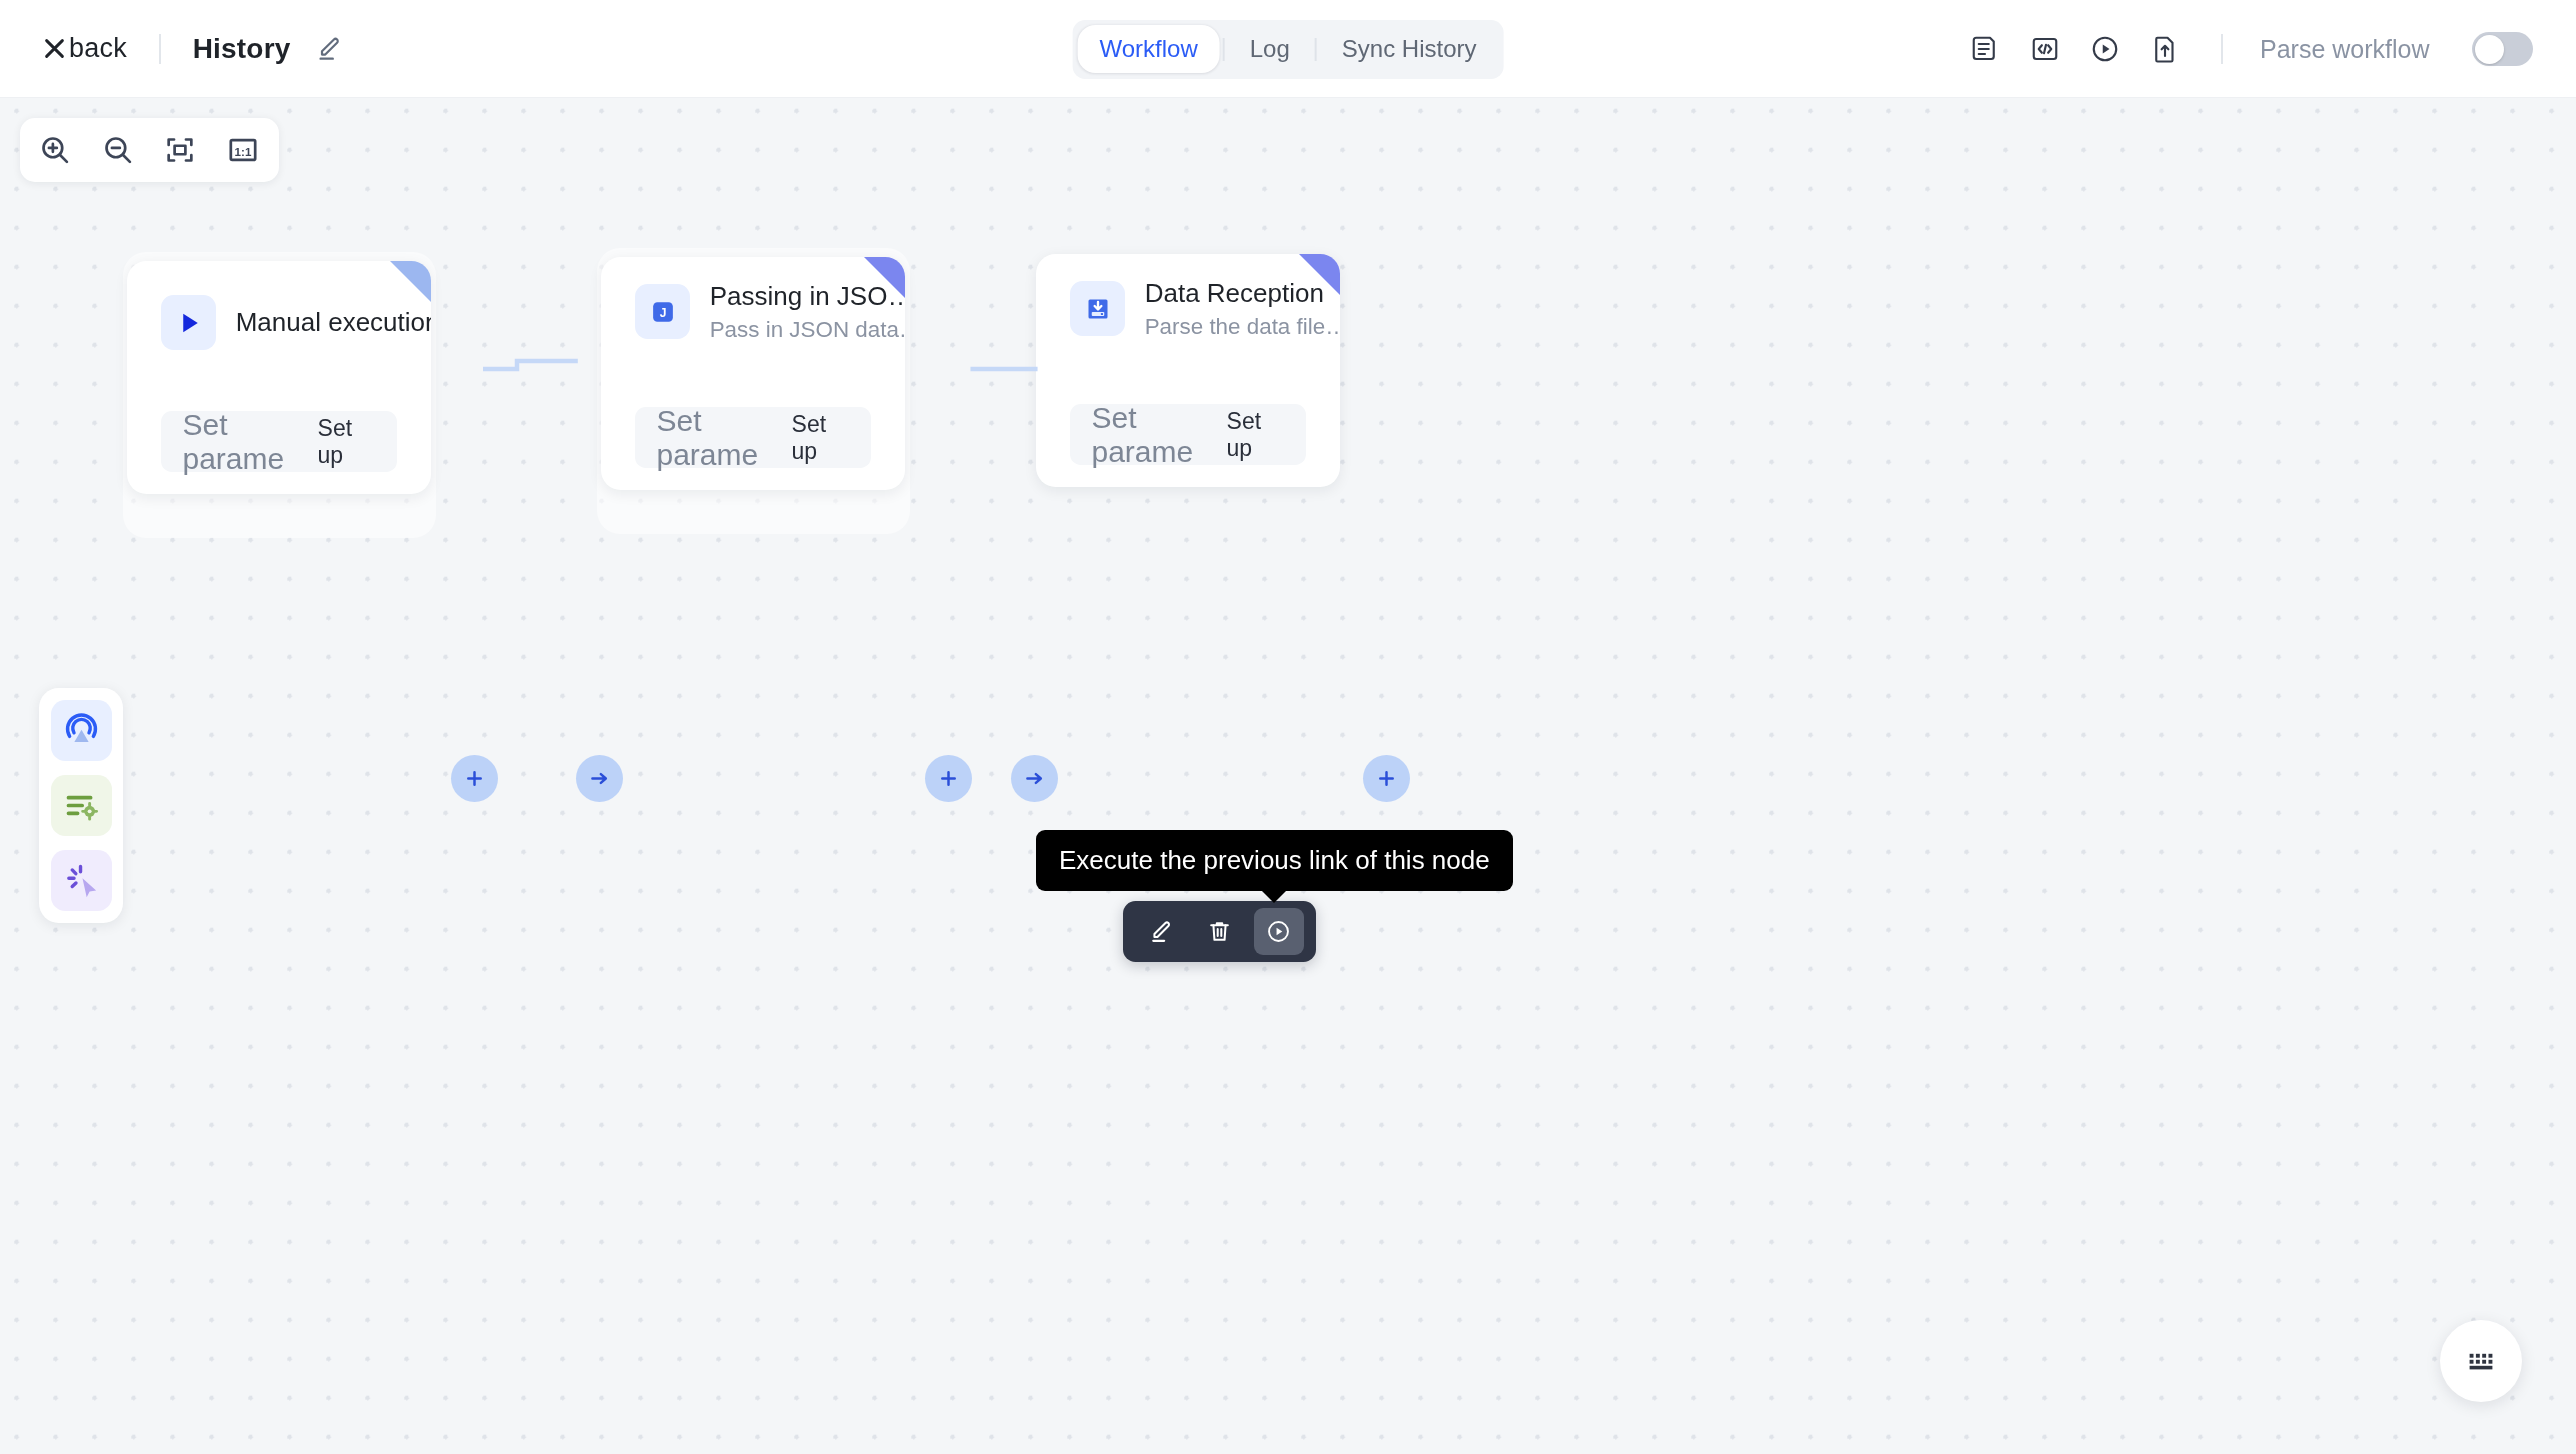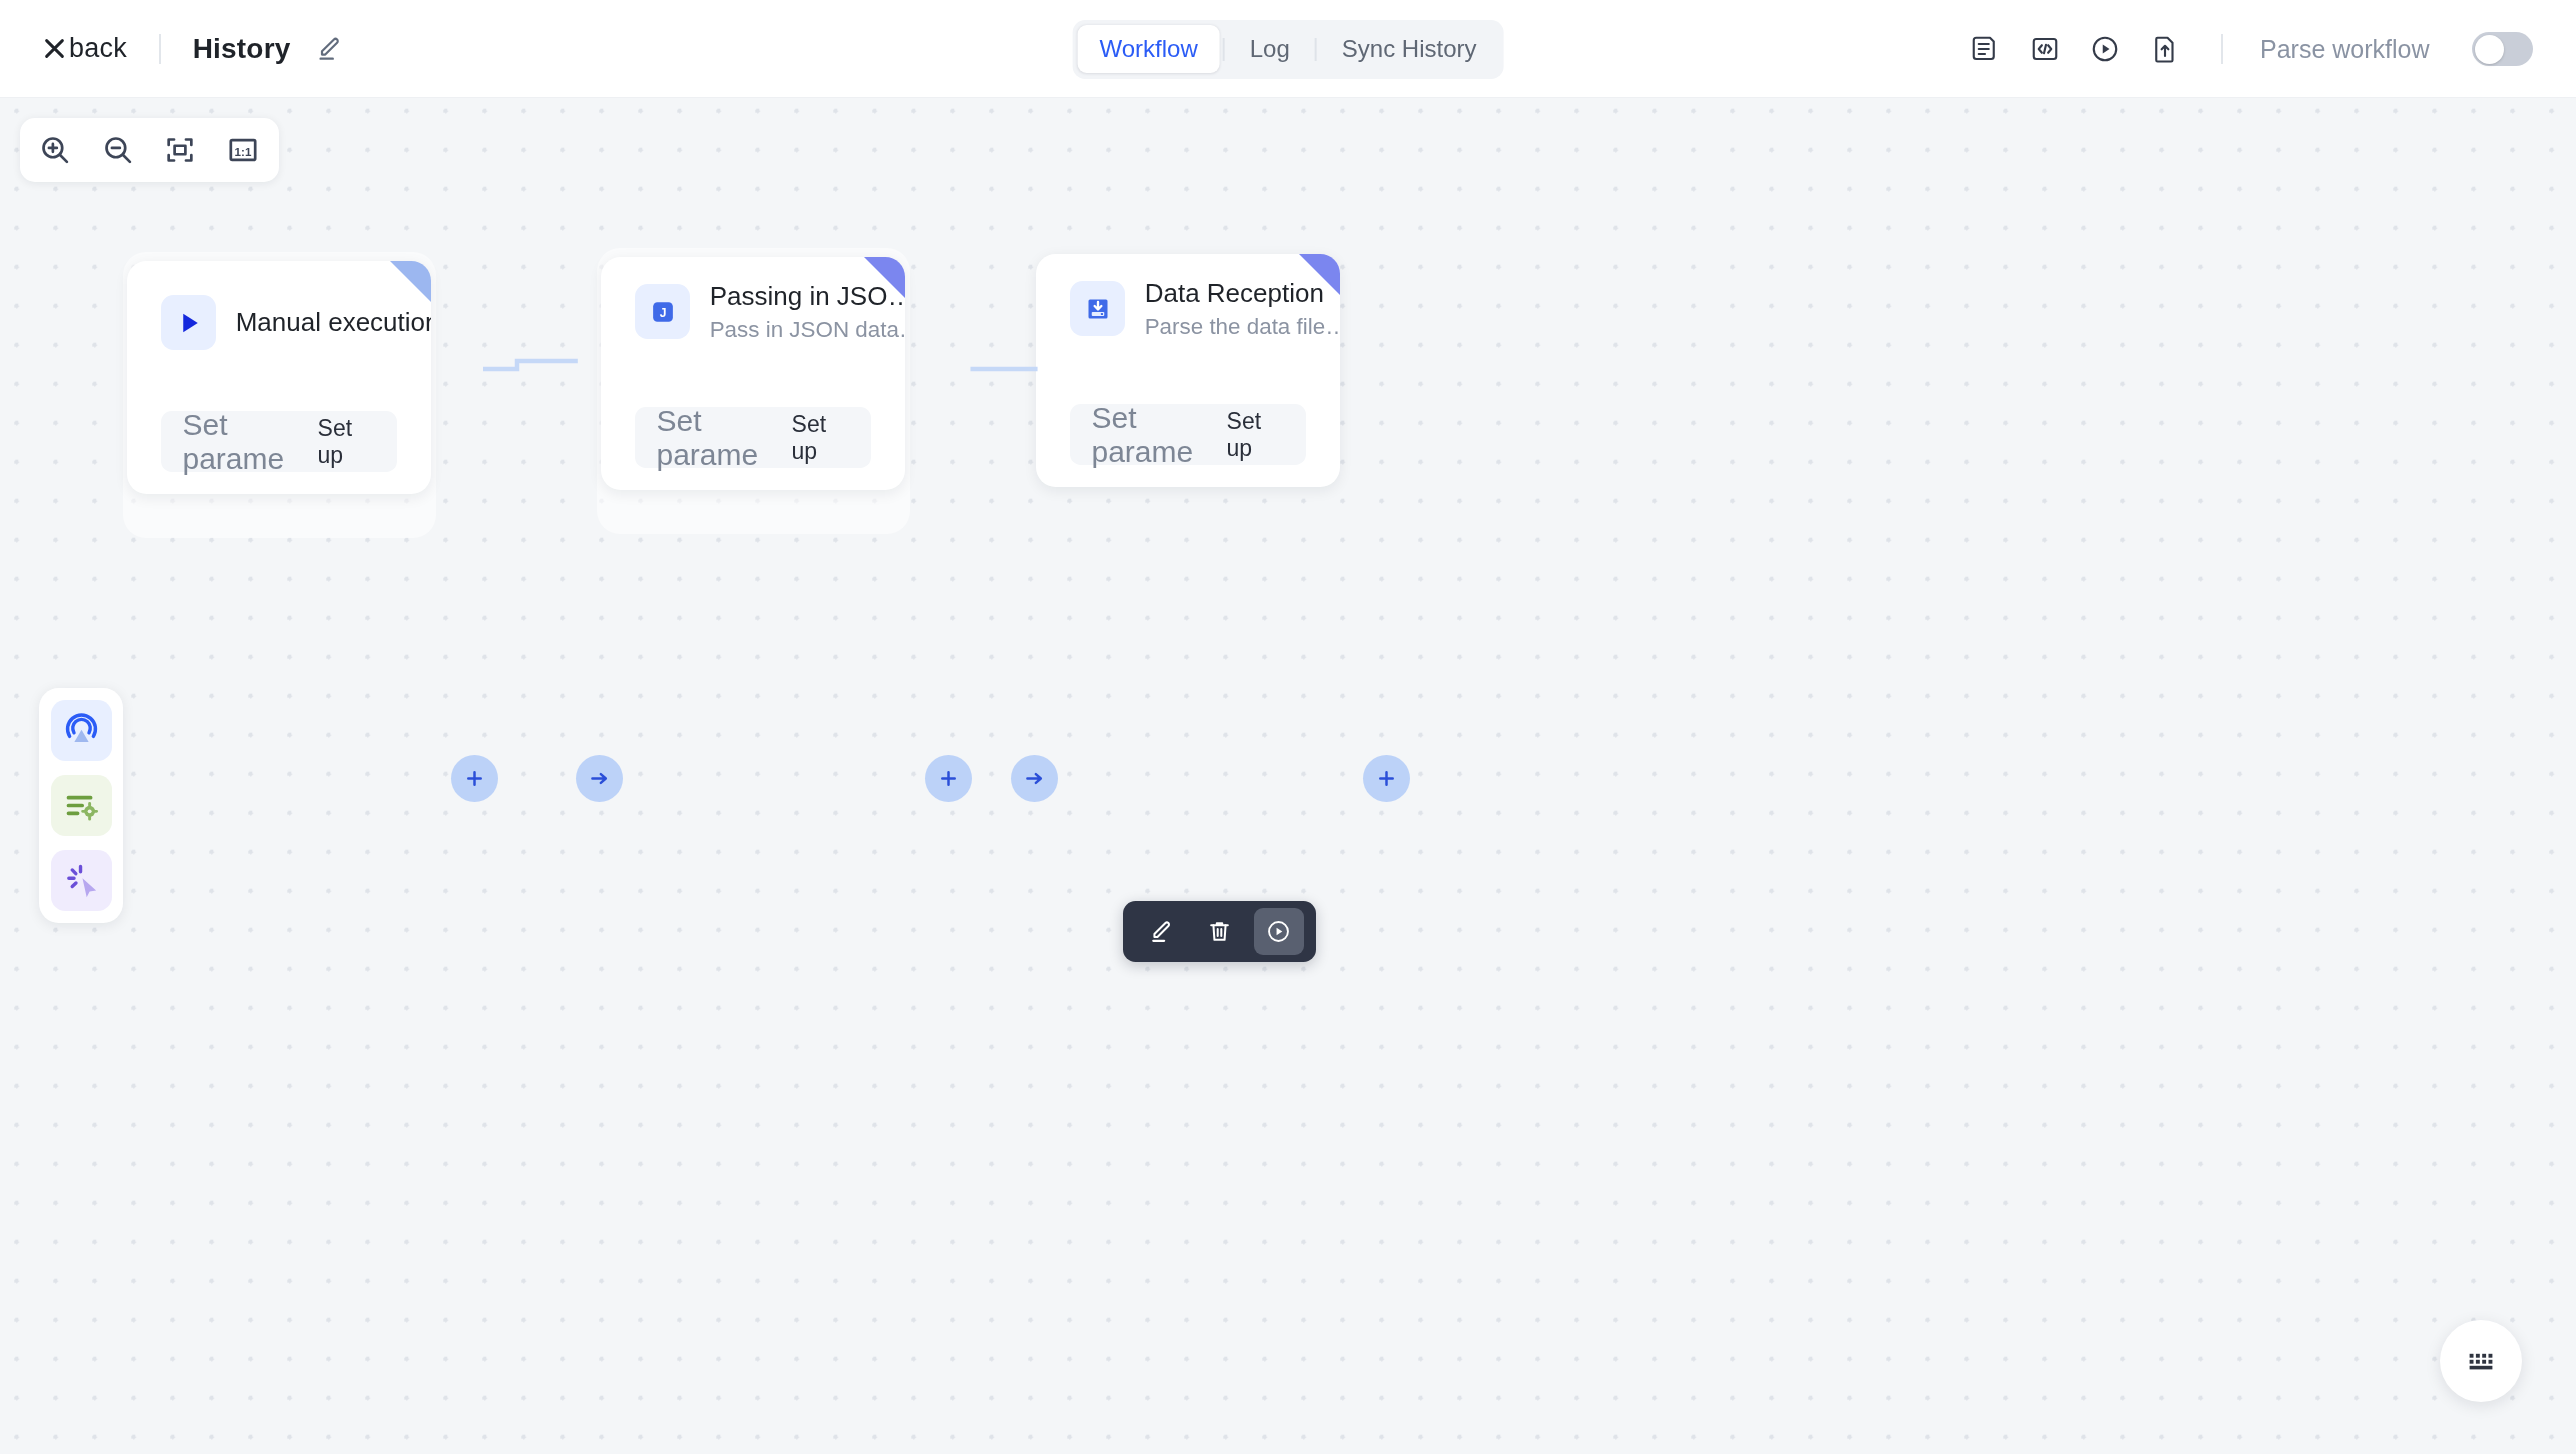--- a/index.html
+++ b/index.html
@@ -38,21 +38,21 @@
   
   .tabs {
     position: absolute; left: 50%; top: 19.7px; transform: translateX(-50%);
     display: flex; align-items: center;
     background: #f2f4f7; border-radius: 12.5px;
     padding: 5.4px; height: 59px;
   }
   .tab {
     font-size: 24px; color: #5f6774;
     padding: 0 21.5px; height: 48px; line-height: 48px;
-    border-radius: 9px; cursor: pointer; white-space: nowrap;
+    border-radius: 18px; cursor: pointer; white-space: nowrap;
   }
   .tab.active { background: #ffffff; color: #2b5cf6; font-weight: 500;
                 box-shadow: 0 0.9px 2.7px rgba(16,24,40,.10); }
   .tab-sep { width: 1.8px; height: 23px; background: #dfe3e9; margin: 0 3.6px; }
 
   .hdr-right {
     position: absolute; right: 43px; top: 0; height: 98px;
     display: flex; align-items: center; gap: 30px;
   }
   .hdr-icon { width: 30px; height: 30px; cursor: pointer; display: block; }
@@ -440,20 +440,24 @@
         <svg width="23" height="23" viewBox="0 0 24 24" fill="none" stroke="#2b4fd8" stroke-width="2.6" stroke-linecap="round" stroke-linejoin="round">
             <path d="M4.6 12h13.6M13.4 7.4 18.6 12l-5.2 4.6"></path>
           </svg>
       </div>
       <div class="port" style="left:1363px; top:657px;">
         <svg width="23" height="23" viewBox="0 0 24 24" stroke="#2b4fd8" stroke-width="2.6" stroke-linecap="round">
             <path d="M12 5.5v13M5.5 12h13"></path>
           </svg>
       </div>
 
+      <div class="tooltip">
+        <span>Execute the previous link of this node</span>
+        <span class="arrow"></span>
+      </div>
 
       <div class="ctx-bar">
         <div class="ctx-btn">
           <svg width="27" height="27" viewBox="0 0 24 24" fill="none" stroke="#ffffff" stroke-width="1.8" stroke-linecap="round" stroke-linejoin="round">
             <path d="M16.4 4.5a1.8 1.8 0 0 1 2.6 2.6L9.3 16.9H6.6v-2.7z"></path>
             <path d="M5.6 20.3h9.6" stroke-width="2"></path>
           </svg>
         </div>
         <div class="ctx-btn">
           <svg width="27" height="27" viewBox="0 0 24 24" fill="none" stroke="#ffffff" stroke-width="1.8" stroke-linecap="round" stroke-linejoin="round">

